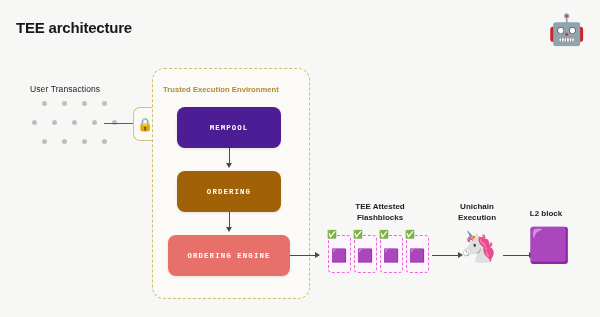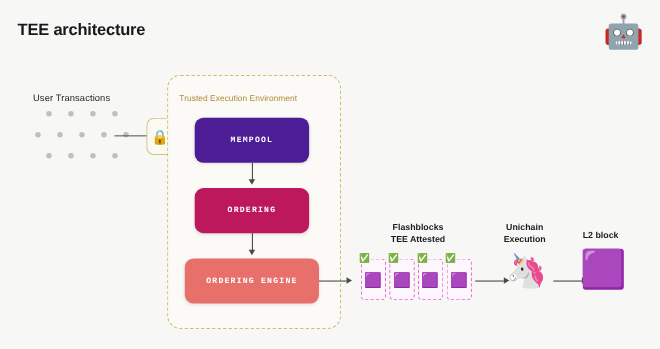--- a/index.html
+++ b/index.html
@@ -52,36 +52,36 @@
 
   
   .tee{
     position:absolute;left:152px;top:68px;width:156px;height:229px;
     border:1.4px dashed #cdbf6e;
     border-radius:12px;
     background:#fbfaf7;
   }
   .tee-label{
     position:absolute;left:163px;top:85px;
-    font-size:7.6px;font-weight:normal;color:#b08a35;
+    font-size:7.6px;font-weight:bold;color:#b08a35;
     letter-spacing:0.05px;
     text-align:center;
   }
 
   
   .box{
     position:absolute;border-radius:8px;
     display:flex;align-items:center;justify-content:center;
     font-family:"Liberation Mono", monospace;
     font-size:7.4px;font-weight:bold;color:#ffffff;
     letter-spacing:1.1px;
     box-shadow:0 1px 3px rgba(0,0,0,0.10);
   }
   .box-mempool{left:177px;top:107px;width:104px;height:41px;background:#4c1d95;}
-  .box-ordering{left:177px;top:171px;width:104px;height:41px;background:#be185d;}
+  .box-ordering{left:177px;top:171px;width:104px;height:41px;background:#a16207;}
   .box-exec{left:168px;top:235px;width:122px;height:41px;background:#e8706b;}
 
   
   .vline{position:absolute;width:1.4px;background:#4a4a4a;}
   .vline.v1{left:228.5px;top:148px;height:16px;}
   .vline.v2{left:228.5px;top:212px;height:16px;}
   .arrowdown{
     position:absolute;width:0;height:0;
     border-left:3.4px solid transparent;border-right:3.4px solid transparent;
     border-top:5px solid #4a4a4a;
@@ -193,22 +193,22 @@
   <div class="box box-ordering">ORDERING</div>
   <div class="vline v2"></div>
   <div class="arrowdown a2"></div>
 
   <div class="box box-exec">ORDERING ENGINE</div>
 
   <div class="hline h-exec"></div>
   <div class="arrowright ar-exec"></div>
 
   <div class="rlabel lbl-fb">
+    <div>TEE Attested</div>
     <div>Flashblocks</div>
-    <div>TEE Attested</div>
   </div>
 
   <div class="fbrow">
     <div class="fb f1">
       <span class="check">✅</span>
       <span class="cube">🟪</span>
     </div>
     <div class="fb f2">
       <span class="check">✅</span>
       <span class="cube">🟪</span>

